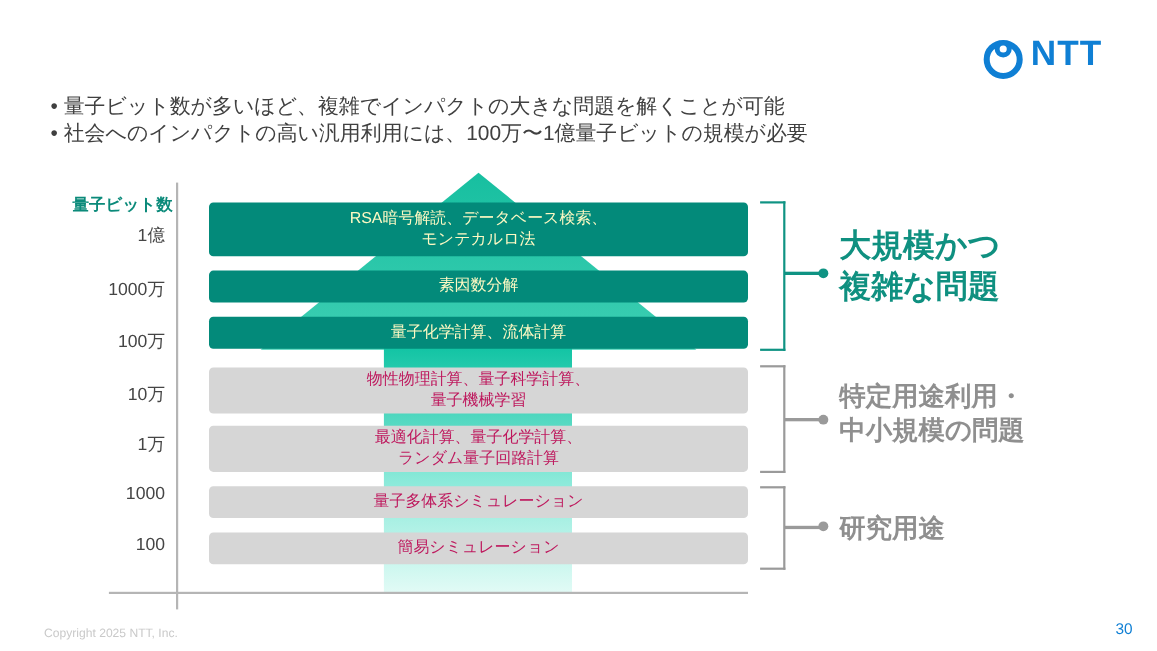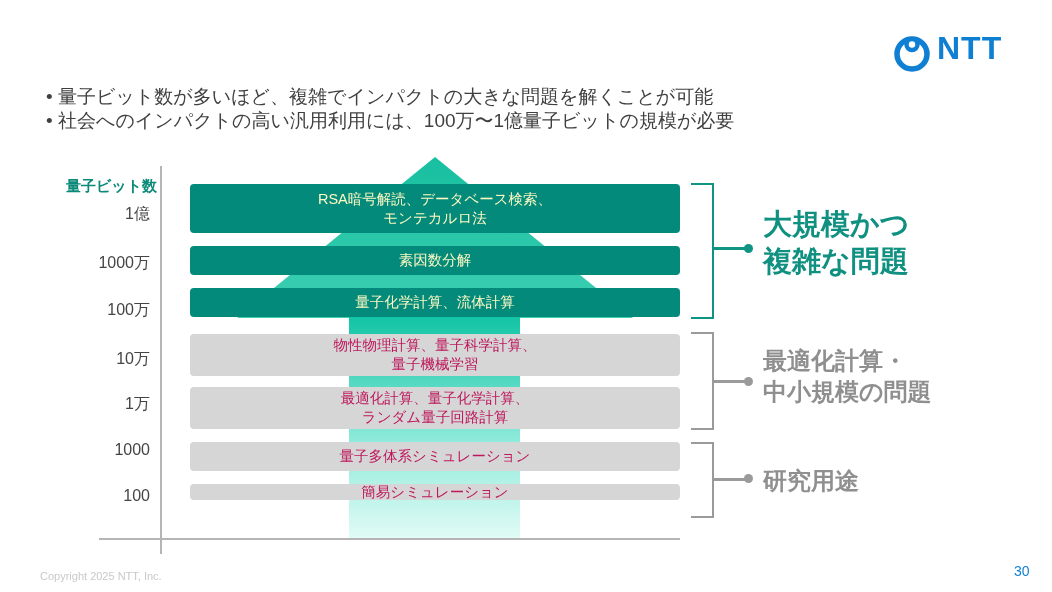--- a/index.html
+++ b/index.html
@@ -57,21 +57,21 @@
     font-size: 14.5px; line-height: 19px; text-align: center;
   }
   .bar.teal { background: #038a7a; color: #fef9c3; }
   .bar.gray { background: #d6d6d6; color: #be185d; }
   .bar-rsa          { top: 184px; height: 49px; }
   .bar-factorization{ top: 246px; height: 29px; }
   .bar-chem         { top: 288px; height: 29px; }
   .bar-materials    { top: 334px; height: 42px; }
   .bar-optimization { top: 387px; height: 42px; justify-content: center; }
   .bar-manybody     { top: 442px; height: 29px; }
-  .bar-simplesim    { top: 484px; height: 16px; }
+  .bar-simplesim    { top: 484px; height: 29px; }
   
   .bracket {
     position: absolute; left: 691px; width: 23px; z-index: 2;
   }
   .bracket.teal { border-top: 2.5px solid #0f9383; border-right: 2.5px solid #0f9383; border-bottom: 2.5px solid #0f9383; }
   .bracket.gray { border-top: 2.5px solid #9a9a9a; border-right: 2.5px solid #9a9a9a; border-bottom: 2.5px solid #9a9a9a; }
   .bracket-large    { top: 183px; height: 136px; }
   .bracket-mid      { top: 332px; height: 98px;  }
   .bracket-research { top: 442px; height: 76px;  }
   .connector { position: absolute; left: 713px; height: 2.5px; z-index: 2; }
@@ -176,21 +176,21 @@
   <div class="dot teal dot-large"></div>
   <div class="annotation ann-large">
     <div>大規模かつ</div>
     <div>複雑な問題</div>
   </div>
 
   <div class="bracket gray bracket-mid"></div>
   <div class="connector gray conn-mid"></div>
   <div class="dot gray dot-mid"></div>
   <div class="annotation ann-mid">
-    <div>最適化計算・</div>
+    <div>特定用途利用・</div>
     <div>中小規模の問題</div>
   </div>
 
   <div class="bracket gray bracket-research"></div>
   <div class="connector gray conn-research"></div>
   <div class="dot gray dot-research"></div>
   <div class="annotation ann-research">
     <div>研究用途</div>
   </div>
 

